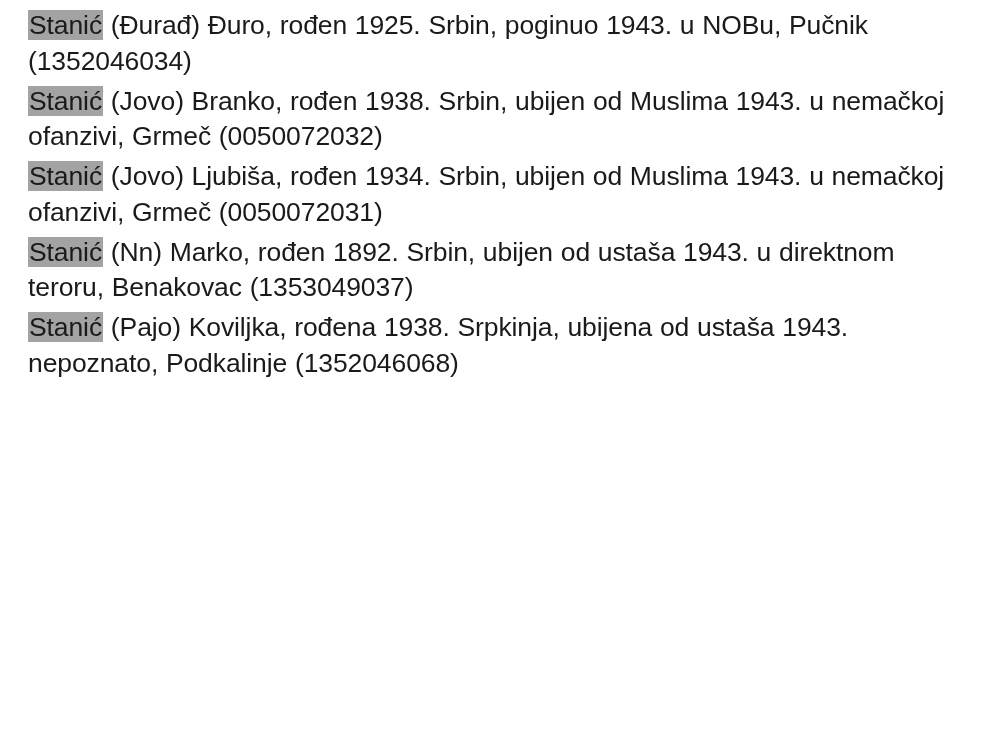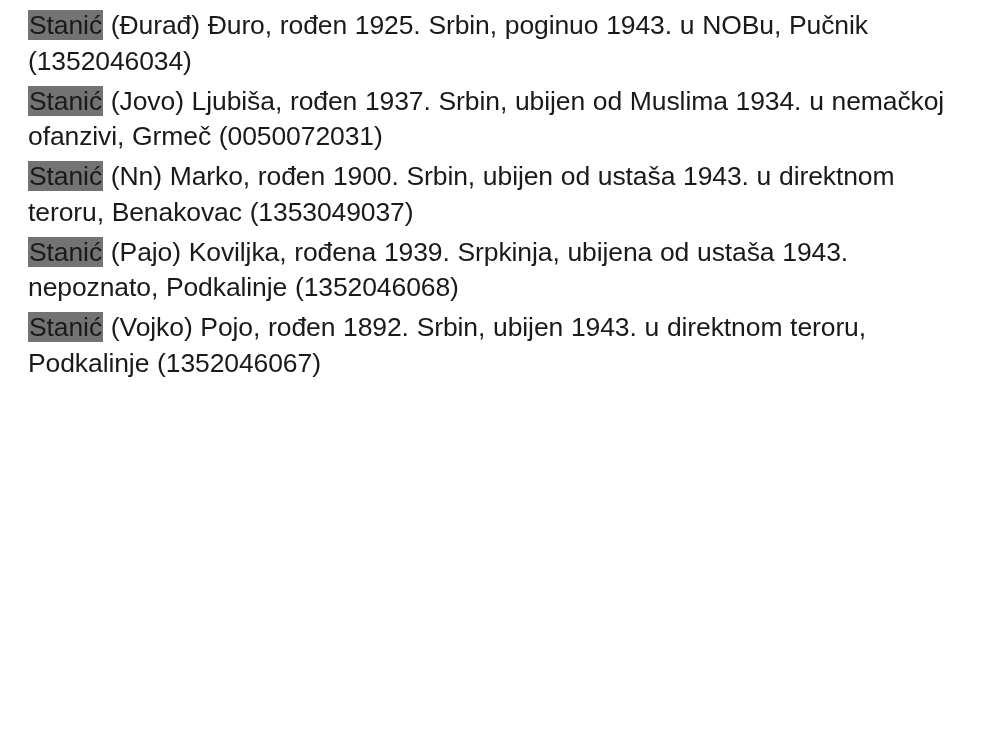--- a/index.html
+++ b/index.html
@@ -22,54 +22,54 @@
     background: #ffffff;
   }
   .entry {
     font-size: 26.5px;
     line-height: 35.5px;
     letter-spacing: -0.1px;
     margin: 0 0 4.5px 0;
     word-spacing: 0.5px;
   }
   .entry .hl {
-    background: #737373;
+    background: #a3a3a3;
     padding: 0 1px;
   }
   .entry .rest {
     
   }
 </style>
 </head>
 <body>
 
 <div class="page">
 
   <p class="entry">
     <span class="hl">Stanić</span>
     <span class="rest">(Đurađ) Đuro, rođen 1925. Srbin, poginuo 1943. u NOBu, Pučnik (1352046034)</span>
   </p>
 
 
 
+  <p class="entry">
+    <span class="hl">Stanić</span>
+    <span class="rest">(Jovo) Branko, rođen 1938. Srbin, ubijen od Muslima 1943. u nemačkoj ofanzivi, Grmeč (0050072032)</span>
+  </p>
 
   <p class="entry">
     <span class="hl">Stanić</span>
-    <span class="rest">(Jovo) Ljubiša, rođen 1937. Srbin, ubijen od Muslima 1934. u nemačkoj ofanzivi, Grmeč (0050072031)</span>
+    <span class="rest">(Jovo) Ljubiša, rođen 1934. Srbin, ubijen od Muslima 1943. u nemačkoj ofanzivi, Grmeč (0050072031)</span>
   </p>
 
 
   <p class="entry">
     <span class="hl">Stanić</span>
-    <span class="rest">(Nn) Marko, rođen 1900. Srbin, ubijen od ustaša 1943. u direktnom teroru, Benakovac (1353049037)</span>
+    <span class="rest">(Nn) Marko, rođen 1892. Srbin, ubijen od ustaša 1943. u direktnom teroru, Benakovac (1353049037)</span>
   </p>
 
   <p class="entry">
     <span class="hl">Stanić</span>
-    <span class="rest">(Pajo) Koviljka, rođena 1939. Srpkinja, ubijena od ustaša 1943. nepoznato, Podkalinje (1352046068)</span>
+    <span class="rest">(Pajo) Koviljka, rođena 1938. Srpkinja, ubijena od ustaša 1943. nepoznato, Podkalinje (1352046068)</span>
   </p>
 
-  <p class="entry">
-    <span class="hl">Stanić</span>
-    <span class="rest">(Vojko) Pojo, rođen 1892. Srbin, ubijen 1943. u direktnom teroru, Podkalinje (1352046067)</span>
-  </p>
 
 </div>
 
 </body></html>

